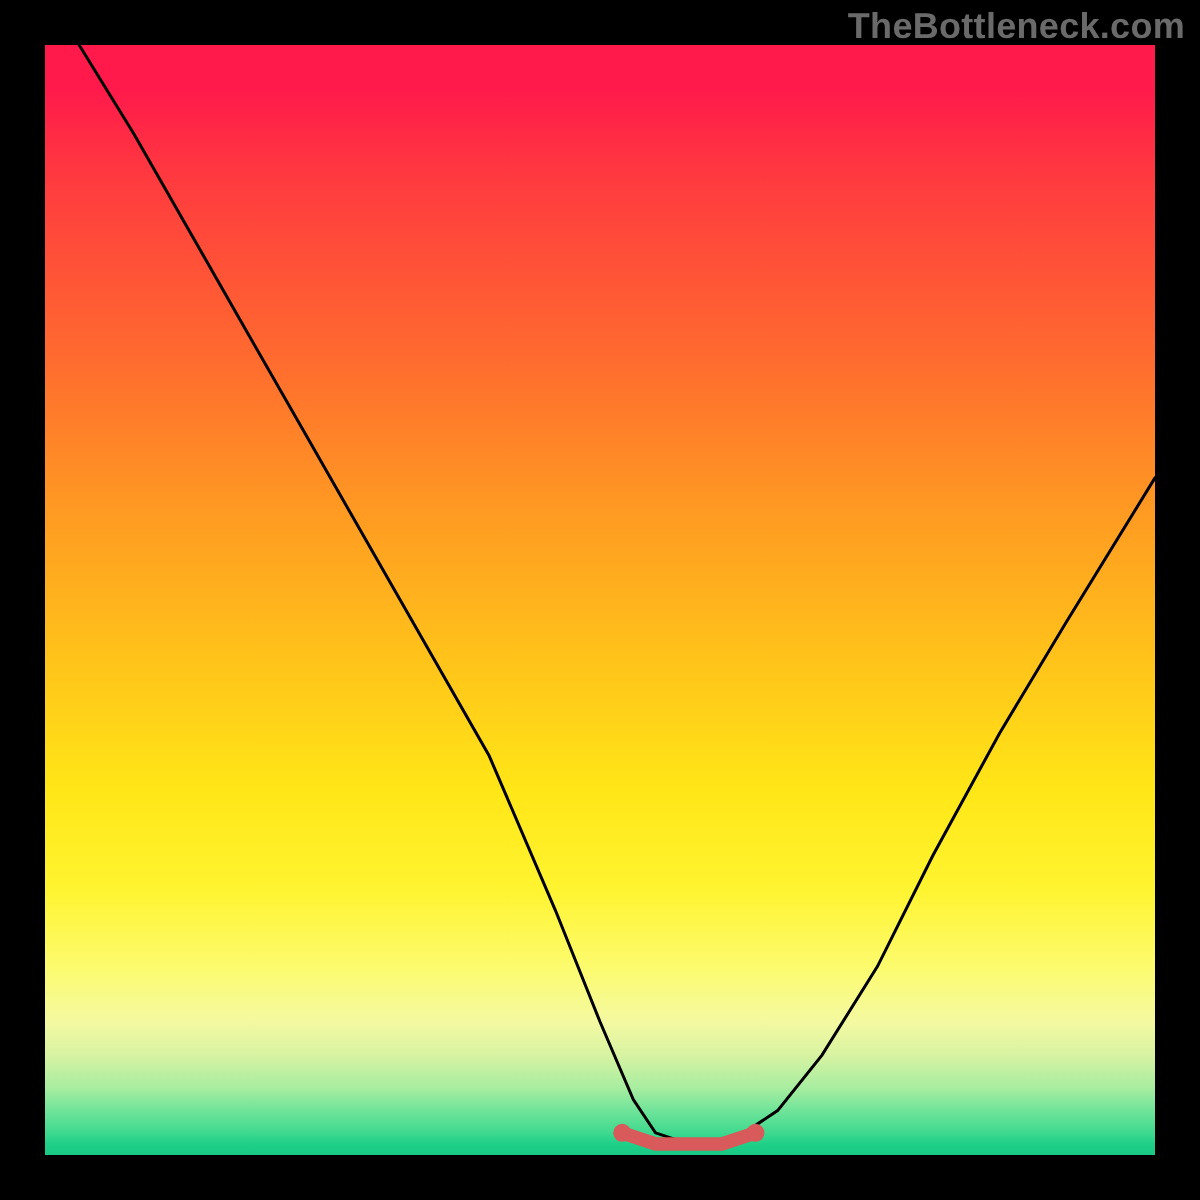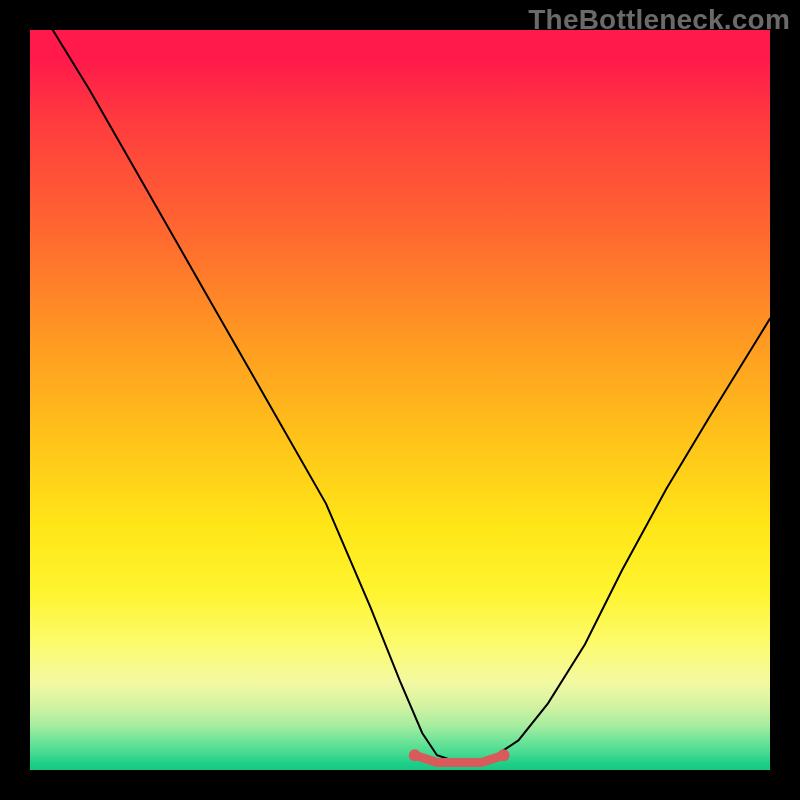--- a/index.html
+++ b/index.html
@@ -15,21 +15,21 @@
     position: relative;
     width: 800px;
     height: 800px;
     background: #000;
   }
   .watermark {
     position: absolute;
     top: 4px;
     right: 10px;
     color: #6a6a6a;
-    font-size: 28px;
+    font-size: 24px;
     font-weight: bold;
     z-index: 20;
     letter-spacing: 0.2px;
   }
   .plot-area {
     position: absolute;
     left: 30px;
     top: 30px;
     width: 740px;
     height: 740px;

